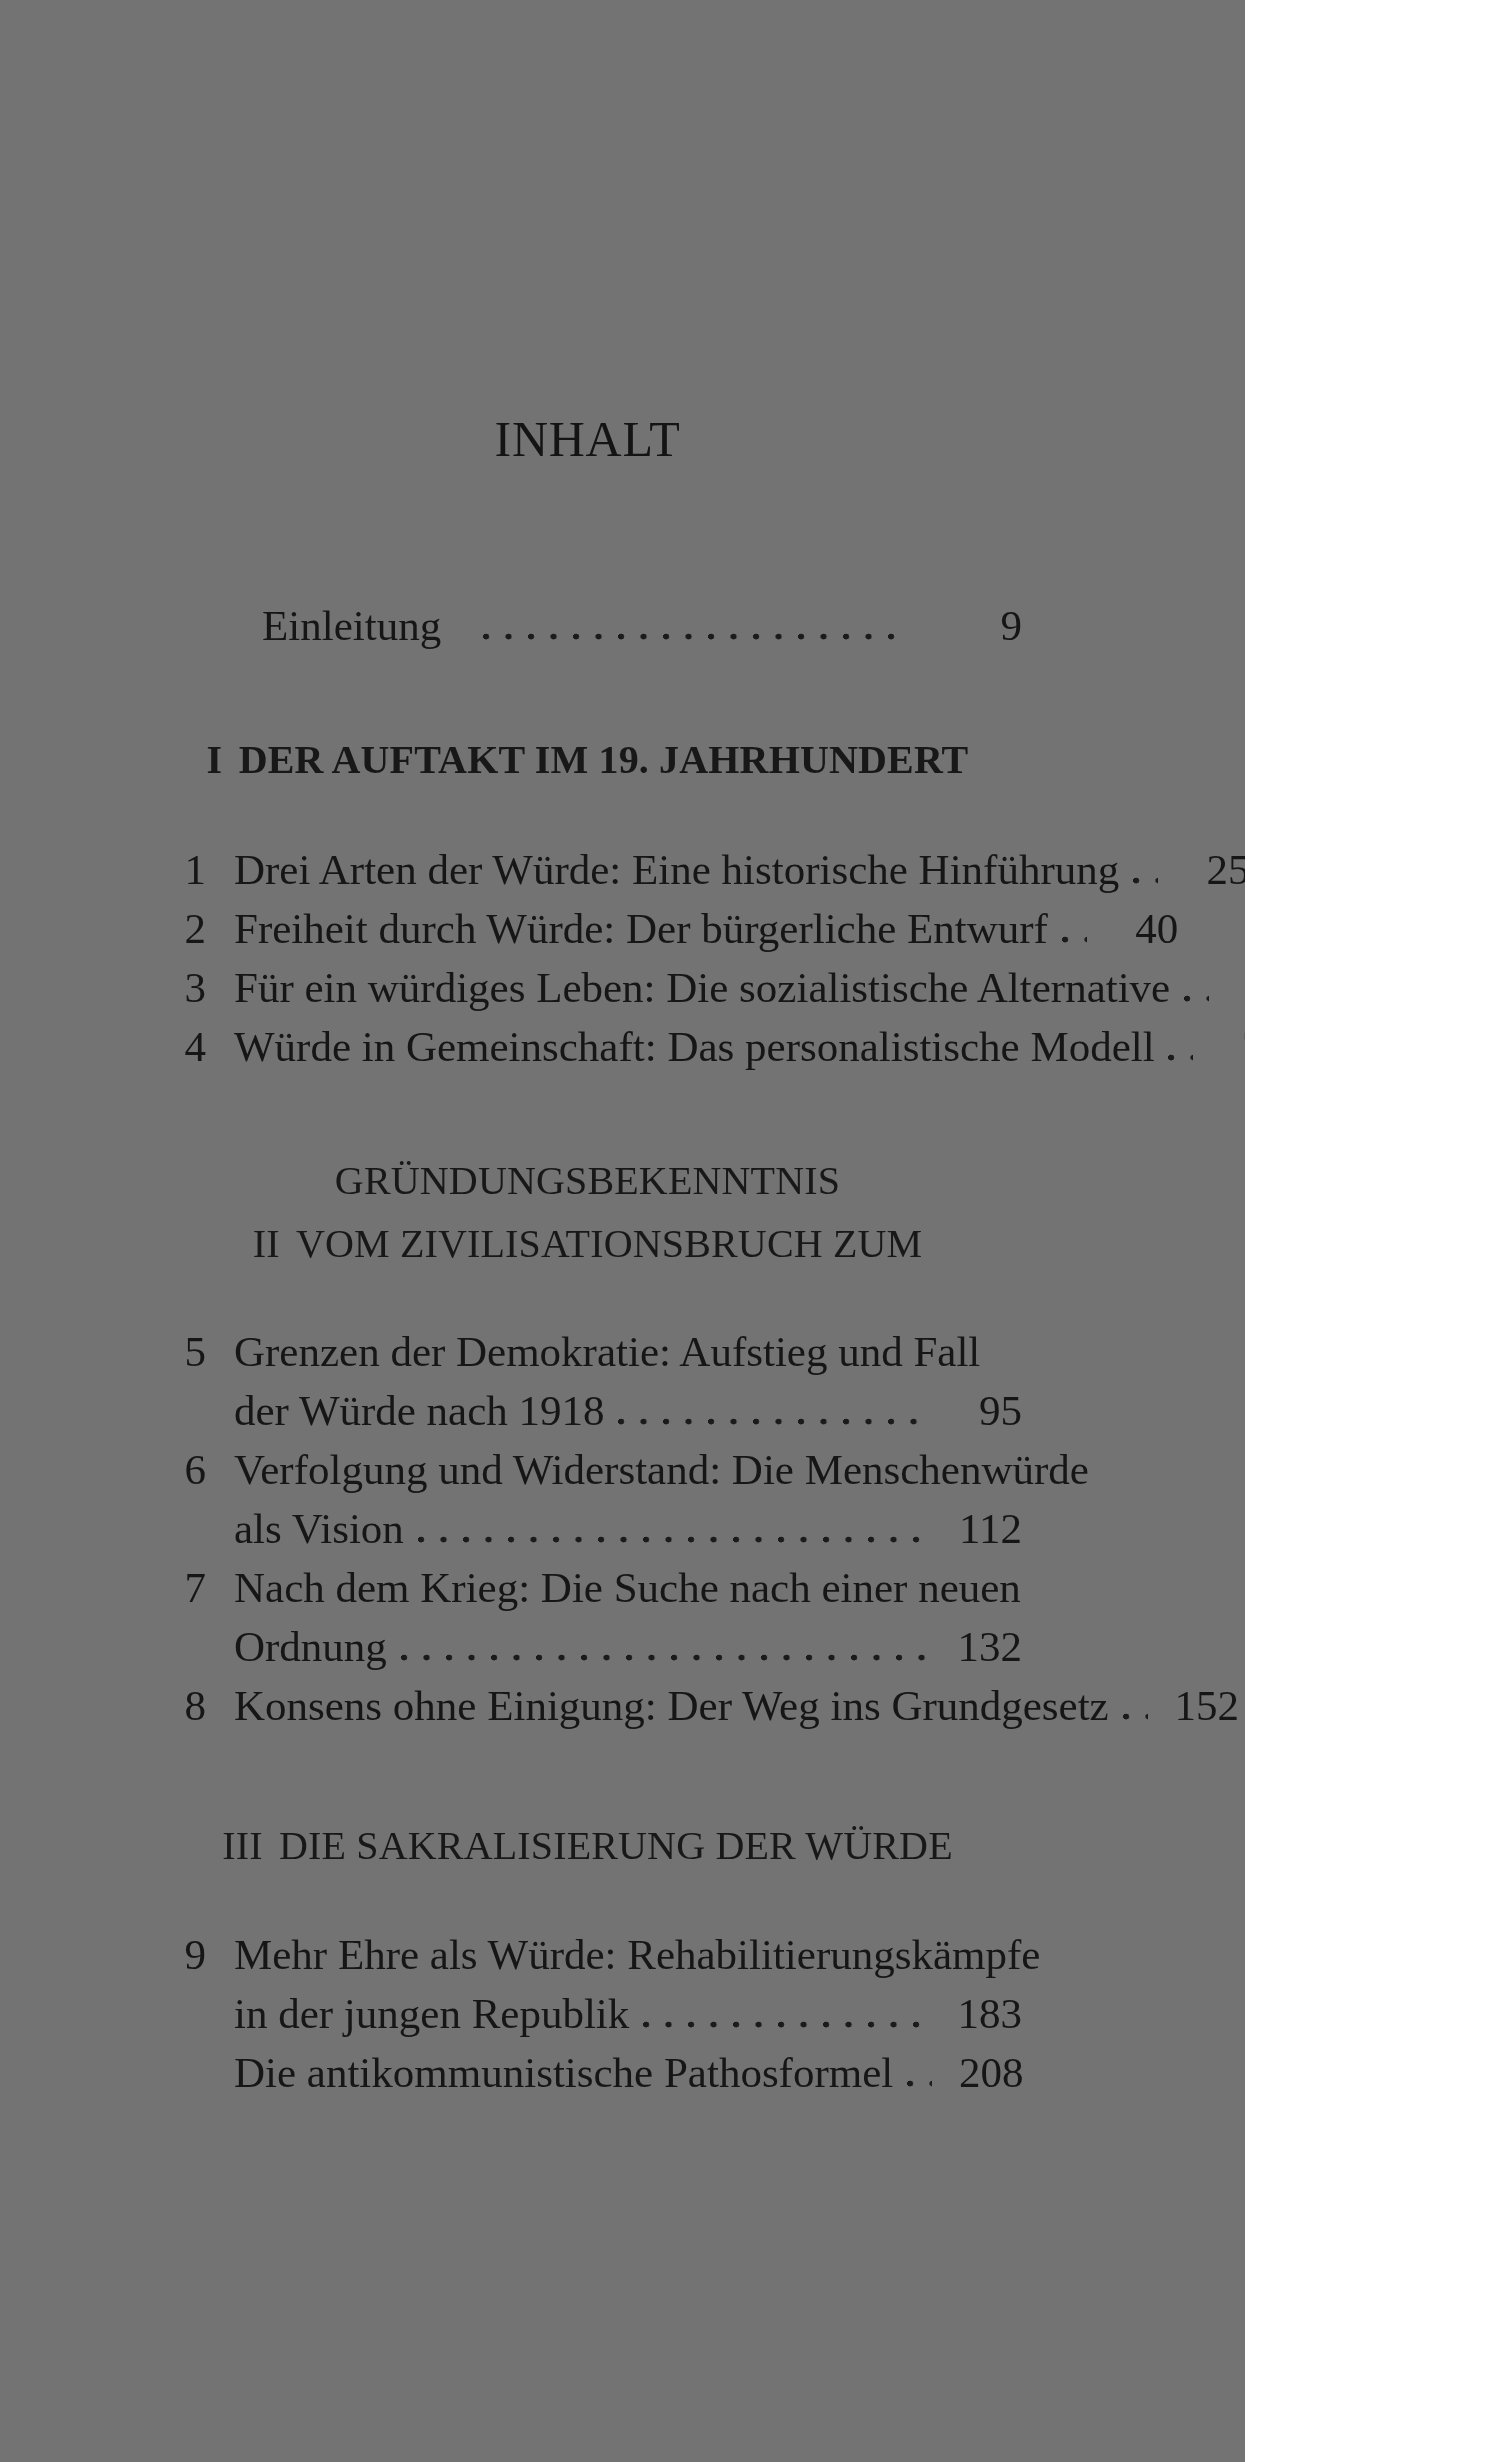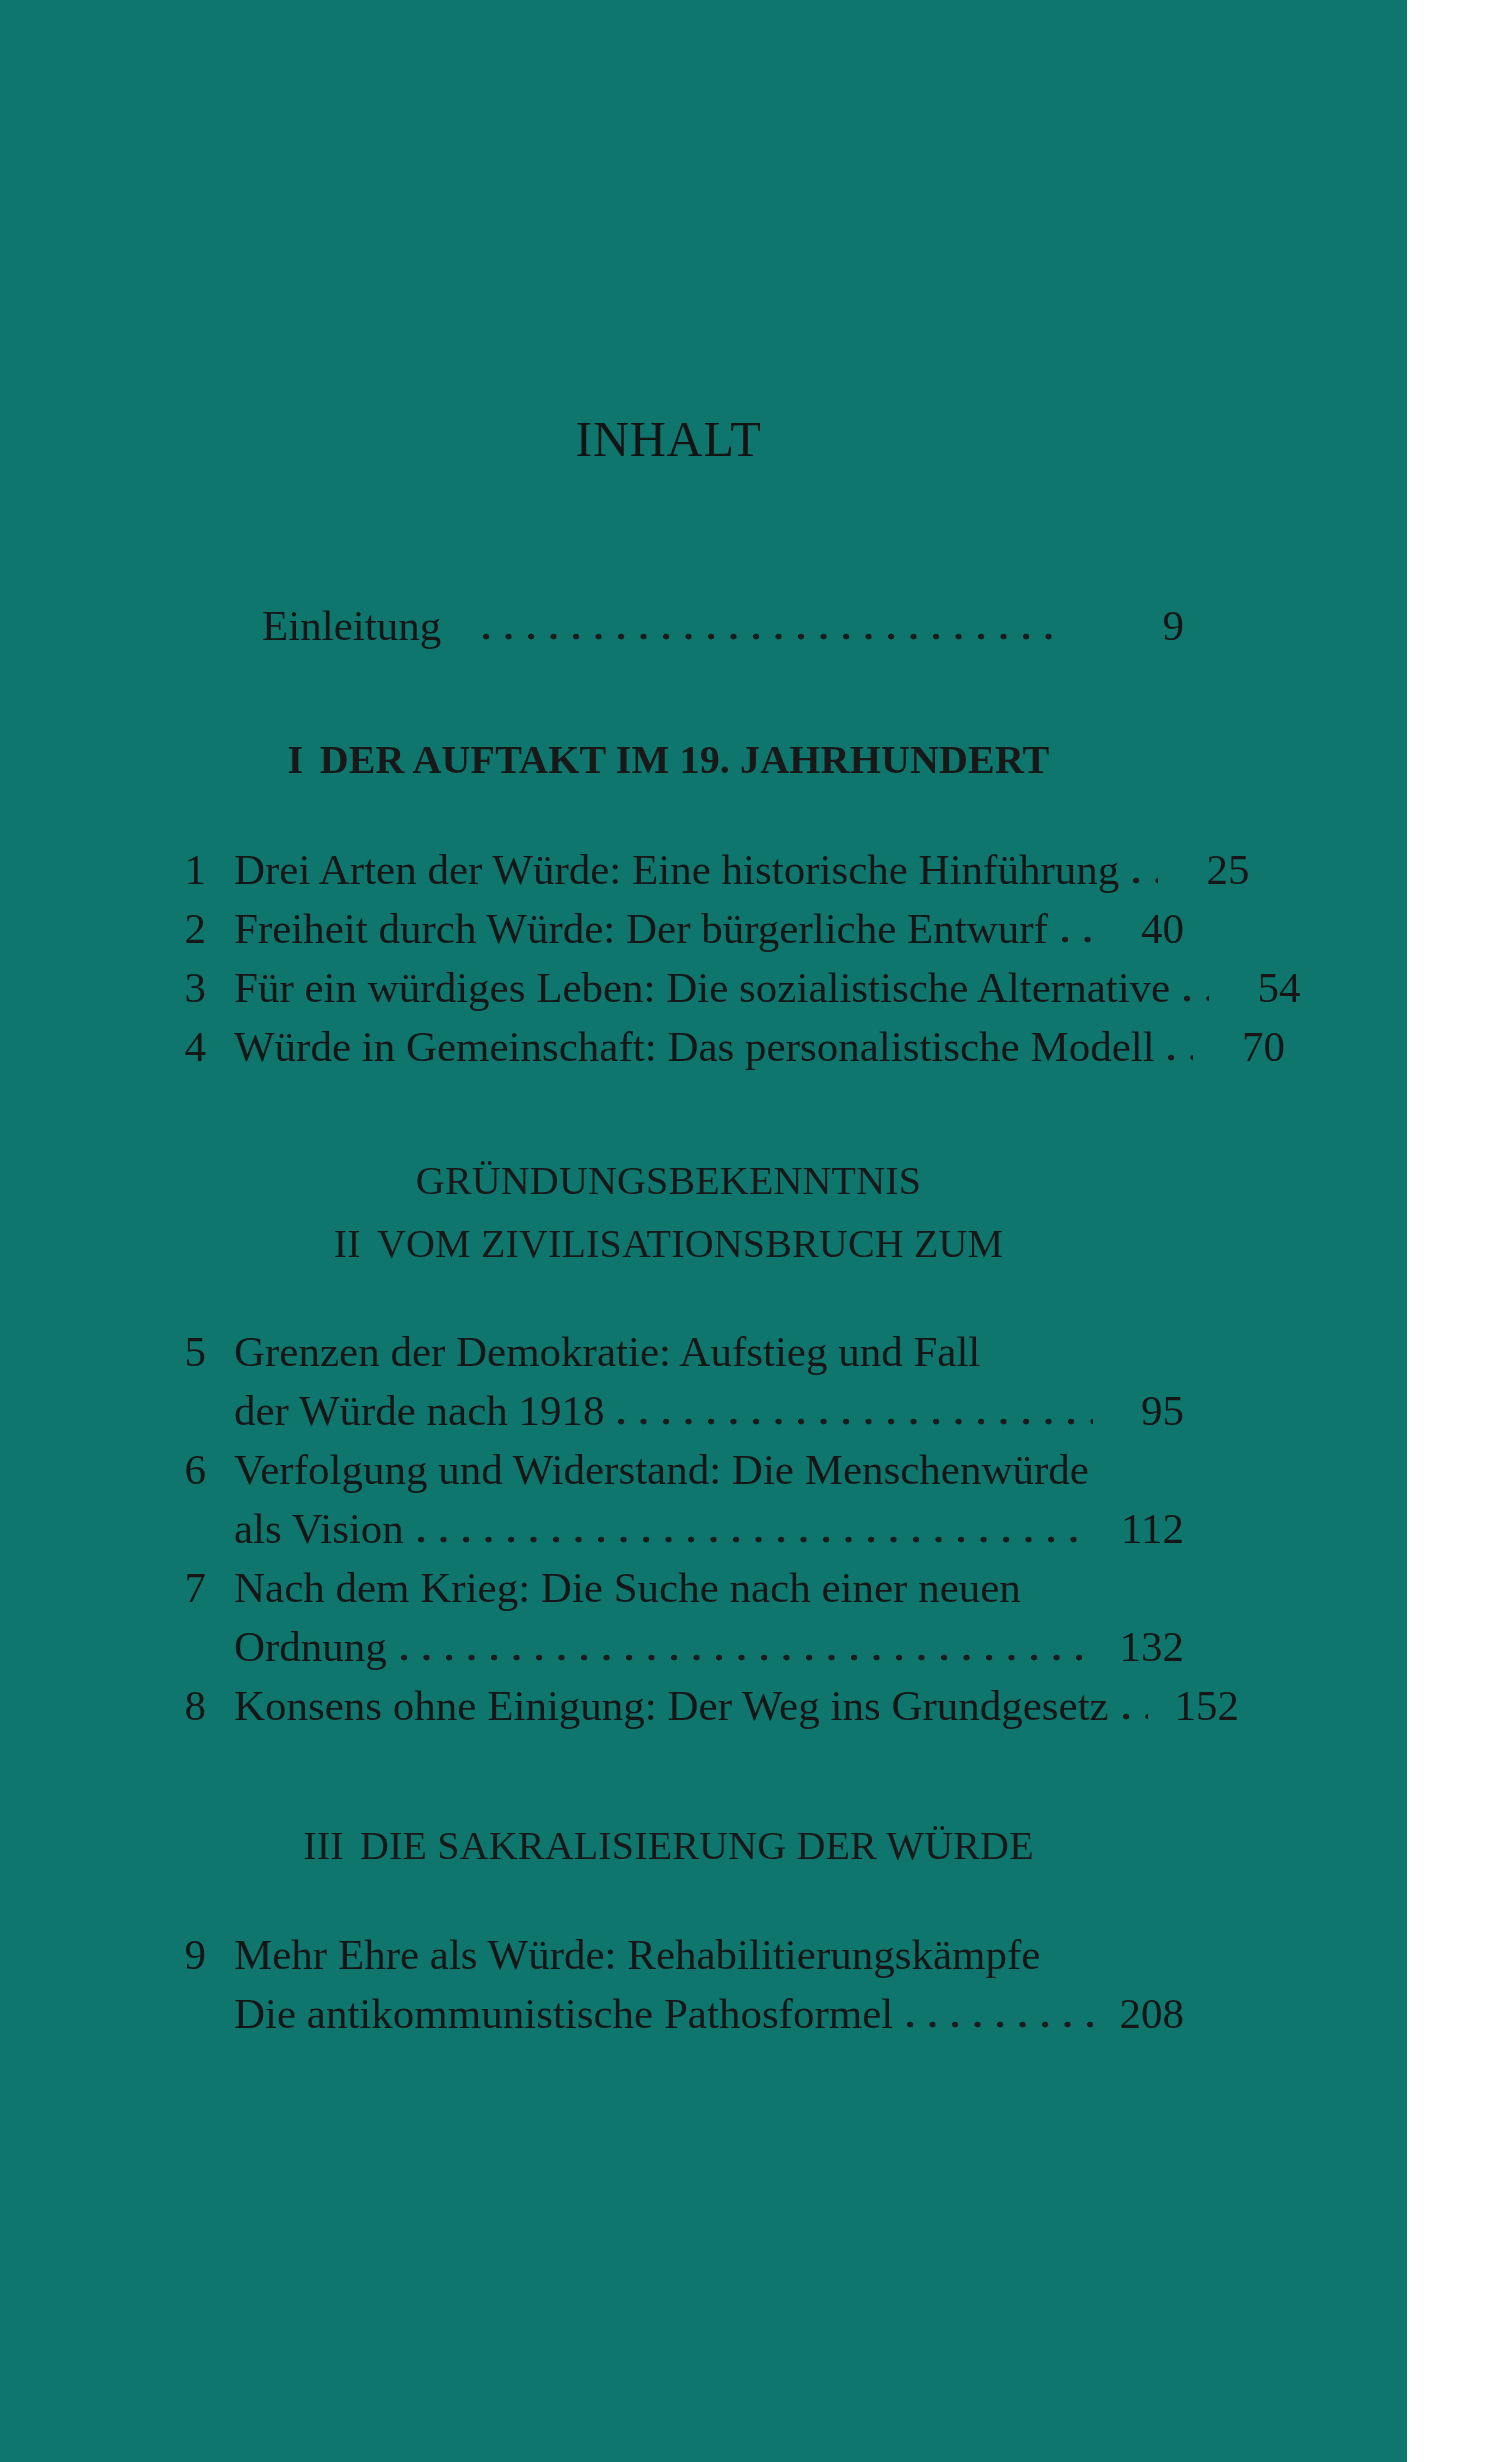--- a/index.html
+++ b/index.html
@@ -1,20 +1,20 @@
 <!DOCTYPE html>
 <html style="font-size:10px"><head>
 <meta charset="utf-8">
 <style>
   html, body { margin: 0; padding: 0; background: #ffffff; }
   .page {
     position: relative;
-    width: 1407px;
+    width: 1245px;
     height: 2462px;
-    background: #0f766e;
+    background: #737373;
     color: #161616;
     font-family: "Liberation Serif", "DejaVu Serif", serif;
     overflow: hidden;
   }
   .content {
     margin-left: 153px;
     margin-right: 223px;
     padding-top: 408px;
   }
   .inhalt-title {
@@ -168,20 +168,26 @@
       <span class="h-num">III</span><span>DIE SAKRALISIERUNG DER WÜRDE</span>
     </div>
 
     <div class="m-e3">
       <div class="row">
         <span class="num">9</span>
         <span class="text">Mehr Ehre als Würde: Rehabilitierungskämpfe</span>
       </div>
       <div class="row">
         <span class="num"></span>
+        <span class="text">in der jungen Republik</span>
+        <span class="leader"></span>
+        <span class="pg">183</span>
+      </div>
+      <div class="row">
+        <span class="num"></span>
         <span class="text">Die antikommunistische Pathosformel</span>
         <span class="leader"></span>
         <span class="pg">208</span>
       </div>
     </div>
 
   </div>
 </div>
 
 

